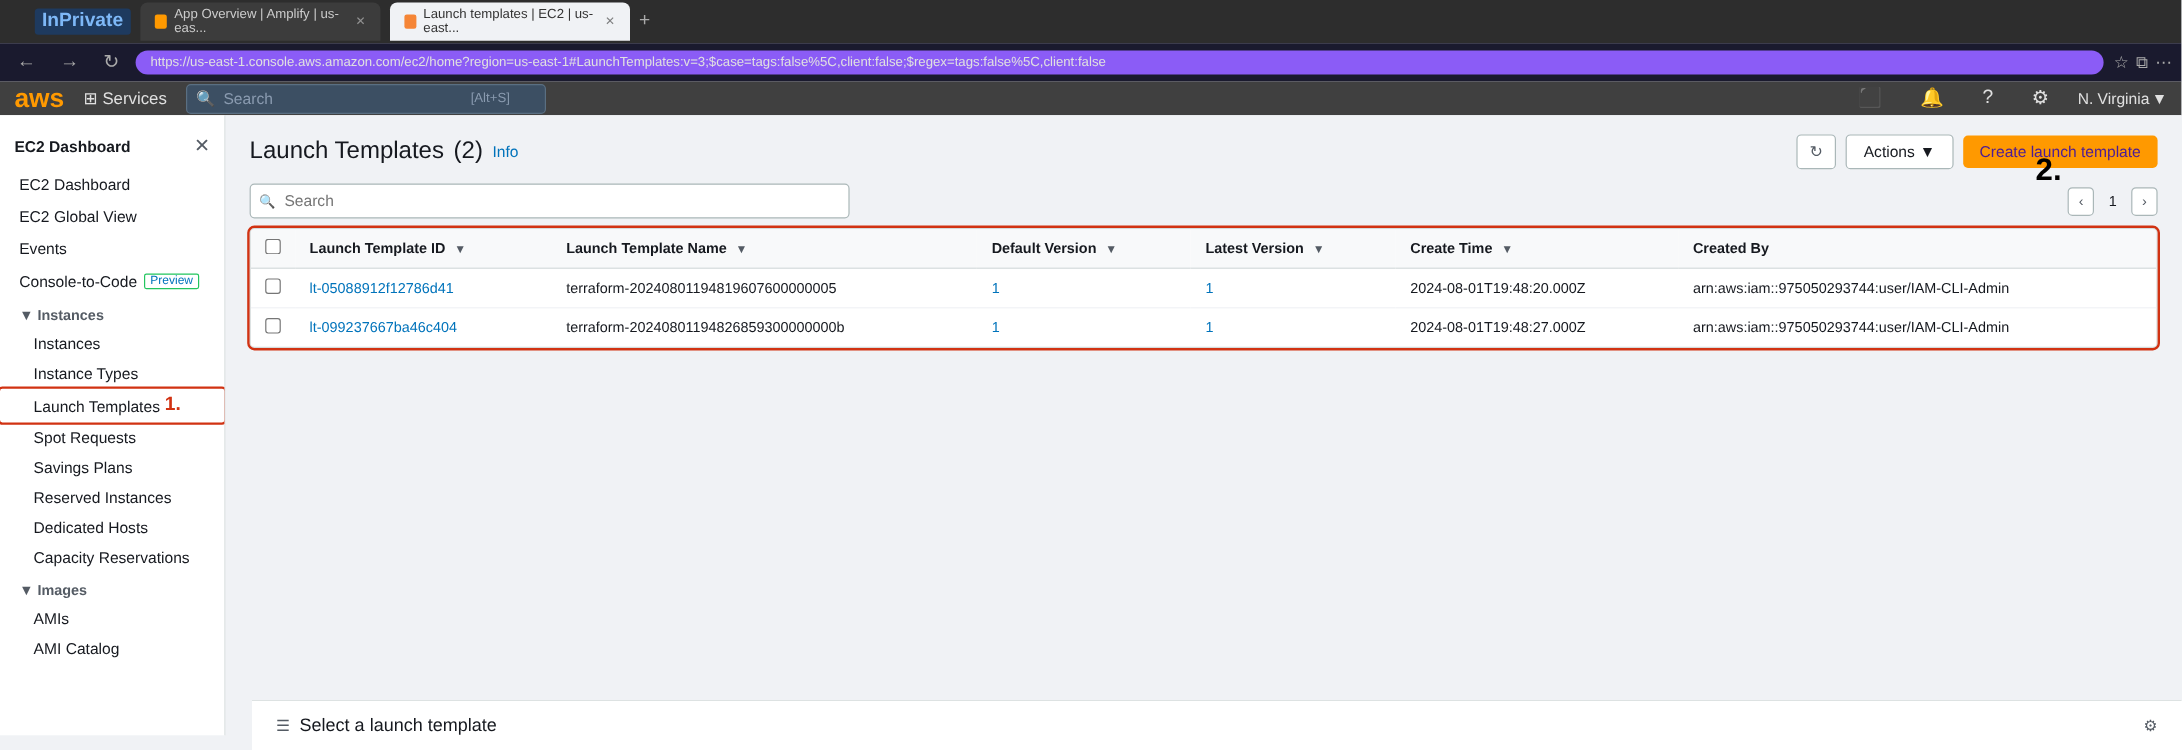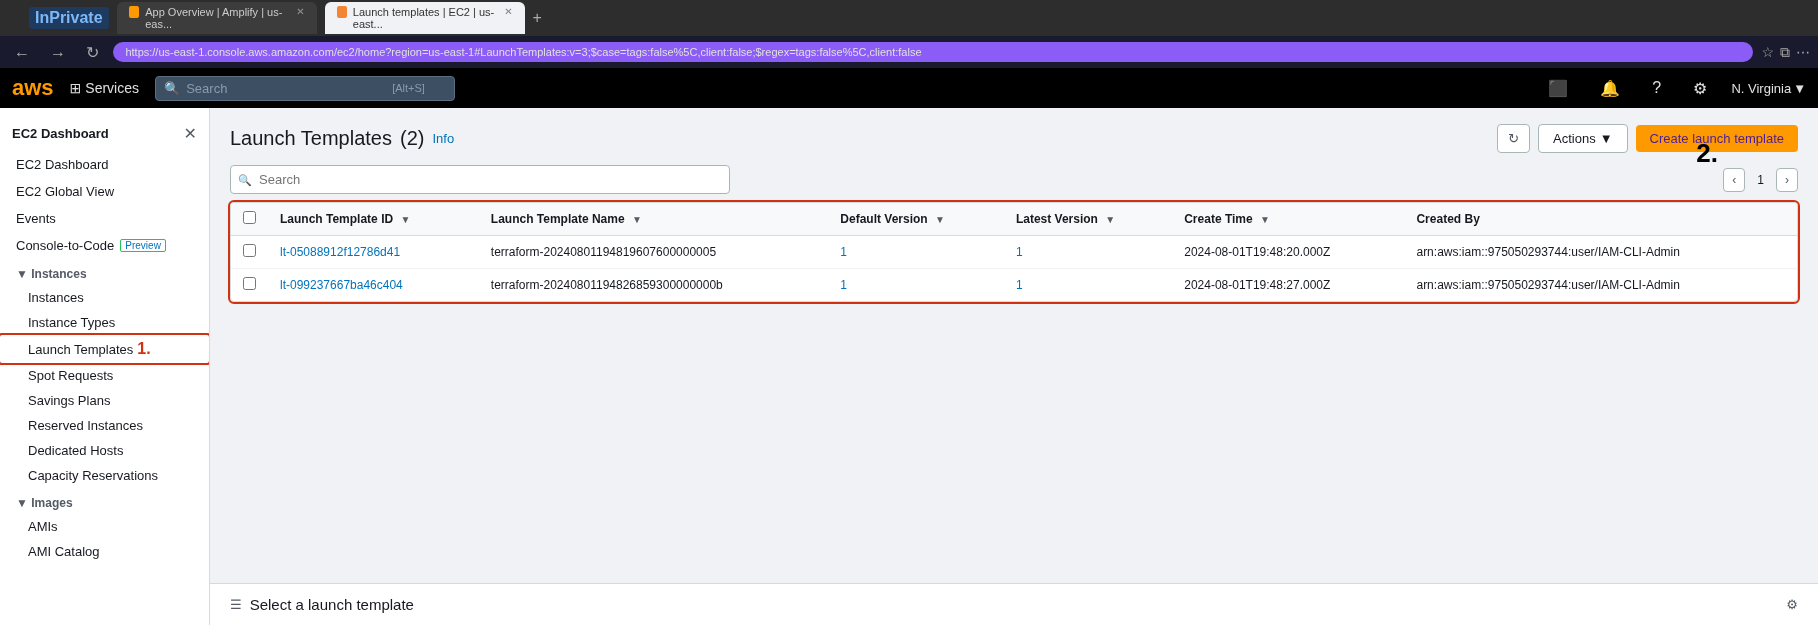--- a/index.html
+++ b/index.html
@@ -1,52 +1,52 @@
 <!DOCTYPE html>
 <html><head>
   <meta charset="utf-8">
   <style>
     * { box-sizing: border-box; margin: 0; padding: 0; }
     body { font-family: -apple-system, BlinkMacSystemFont, 'Segoe UI', Arial, sans-serif; font-size: 13px; background: #f0f2f5; color: #16191f; }
 
     
     .browser-chrome { background: #2d2d2d; height: 36px; display: flex; align-items: center; padding: 0 8px; gap: 8px; }
-    .browser-tab { background: #3c3c3c; color: #ccc; padding: 4px 12px; border-radius: 6px 6px 0 0; font-size: 11px; display: flex; align-items: flex-start; gap: 6px; max-width: 200px; }
+    .browser-tab { background: #3c3c3c; color: #ccc; padding: 4px 12px; border-radius: 6px 6px 0 0; font-size: 11px; display: flex; align-items: center; gap: 6px; max-width: 200px; }
     .browser-tab.active { background: #f0f2f5; color: #333; }
     .browser-tab-close { opacity: 0.6; font-size: 10px; }
     .browser-tab-icon { width: 12px; height: 12px; border-radius: 2px; }
     .browser-tab-icon.aws { background: #ff9900; }
     .browser-tab-icon.ec2 { background: #f58536; }
     .tab-add { color: #aaa; background: none; border: none; cursor: pointer; font-size: 16px; }
     .browser-inprivate { background: #1e3a5f; color: #7eb8f7; font-size: 16px; padding: 2px 6px; border-radius: 3px; font-weight: bold; margin-left: 21px; }
 
     
     .address-bar { background: #1a1a2e; height: 32px; display: flex; align-items: center; padding: 0 8px; gap: 8px; }
     .nav-btn { background: none; border: none; color: #aaa; cursor: pointer; font-size: 16px; padding: 2px 6px; }
     .address-input { flex: 1; background: #8b5cf6; color: #e0e0e0; border: none; border-radius: 16px; padding: 4px 12px; font-size: 11px; }
     .address-icons { display: flex; gap: 6px; color: #aaa; font-size: 14px; }
 
     
-    .aws-nav { background: #000000; height: 40px; display: flex; align-items: center; padding: 0 12px; gap: 16px; color: white; }
+    .aws-nav { background: #404040; height: 28px; display: flex; align-items: center; padding: 0 12px; gap: 16px; color: white; }
     .aws-logo-box { display: flex; align-items: center; gap: 4px; }
     .aws-logo-icon { color: #ff9900; font-size: 22px; font-weight: 900; }
     .services-btn { color: #e0e0e0; display: flex; align-items: center; gap: 4px; cursor: pointer; font-size: 14px; }
     .search-bar { background: #3c4f63; border: 1px solid #5a6f82; border-radius: 4px; display: flex; align-items: center; padding: 4px 8px; gap: 6px; flex: 0 0 300px; }
     .search-bar input { background: none; border: none; color: white; font-size: 13px; outline: none; width: 200px; }
     .search-bar input::placeholder { color: #8a9bb0; }
     .search-shortcut { color: #8a9bb0; font-size: 11px; }
     .nav-spacer { flex: 1; }
     .nav-icon-btn { color: #e0e0e0; background: none; border: none; cursor: pointer; font-size: 16px; padding: 4px 8px; }
     .region-btn { color: #e0e0e0; font-size: 13px; display: flex; align-items: flex-end; gap: 2px; cursor: pointer; }
 
     
     .main-layout { display: flex; height: calc(625px - 36px - 32px - 40px); }
 
     
-    .sidebar { background: white; width: 210px; overflow-y: auto; border-right: 1px solid #d5dbdb; flex-shrink: 0; padding: 8px 0; }
+    .sidebar { background: white; width: 188px; overflow-y: auto; border-right: 1px solid #d5dbdb; flex-shrink: 0; padding: 8px 0; }
     .sidebar-header { display: flex; justify-content: space-between; align-items: center; padding: 8px 12px; }
     .sidebar-title { font-weight: 600; font-size: 13px; }
     .sidebar-close { background: none; border: none; cursor: pointer; color: #545b64; font-size: 16px; }
     .sidebar-item { padding: 6px 16px; cursor: pointer; color: #16191f; font-size: 13px; }
     .sidebar-section { padding: 8px 16px 4px; font-size: 12px; font-weight: 600; color: #545b64; display: flex; align-items: center; gap: 4px; cursor: pointer; }
     .sidebar-sub-item { padding: 5px 16px 5px 28px; cursor: pointer; color: #16191f; font-size: 13px; }
 
     
     .content { flex: 1; padding: 16px 20px; overflow: auto; background: #f0f2f5; }
 

